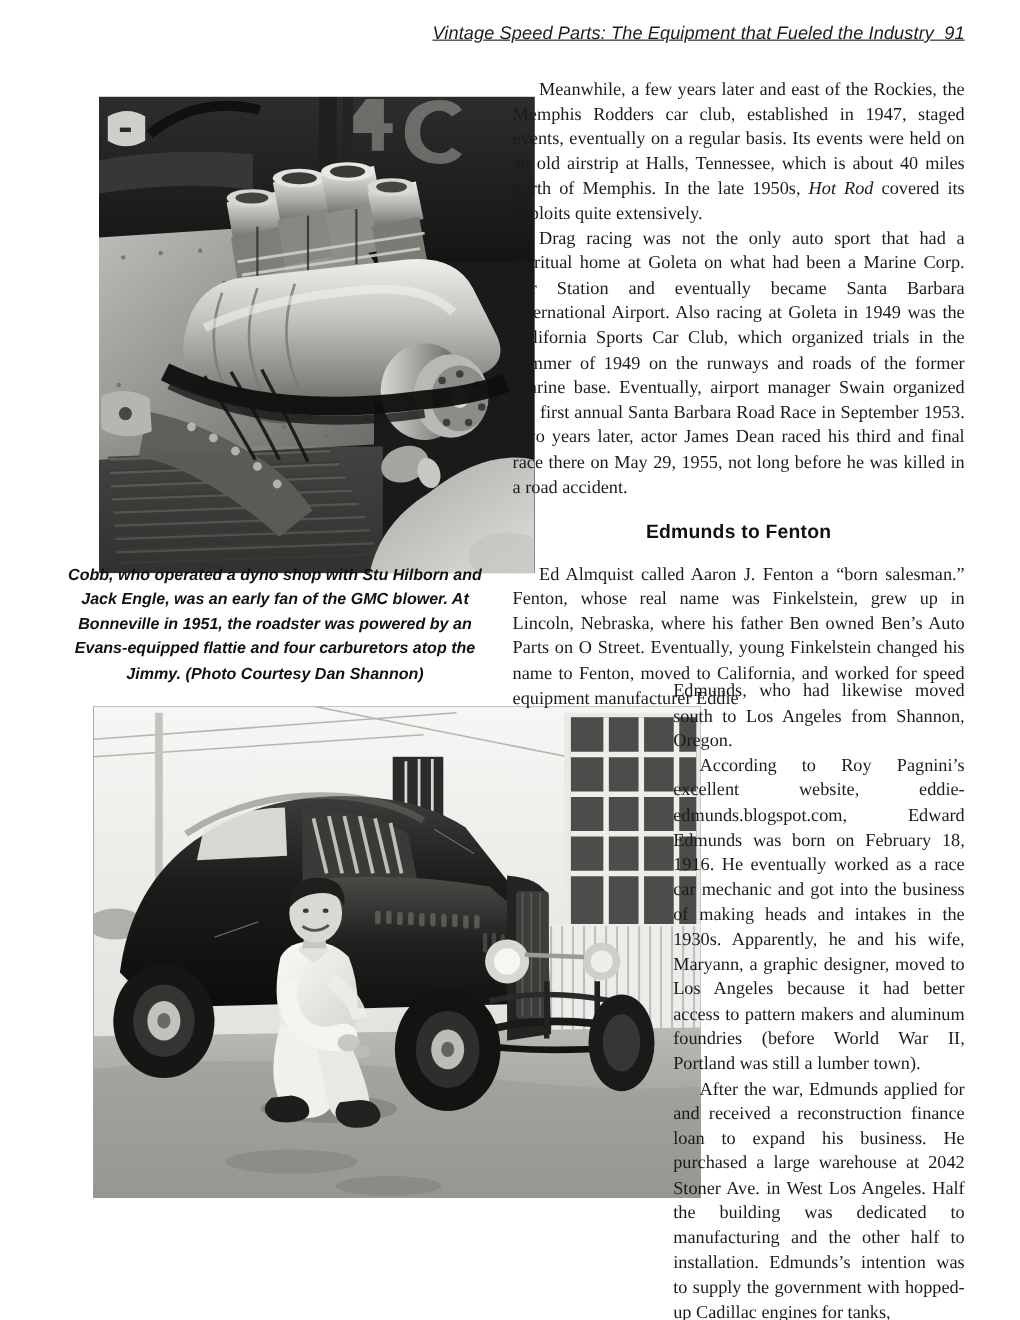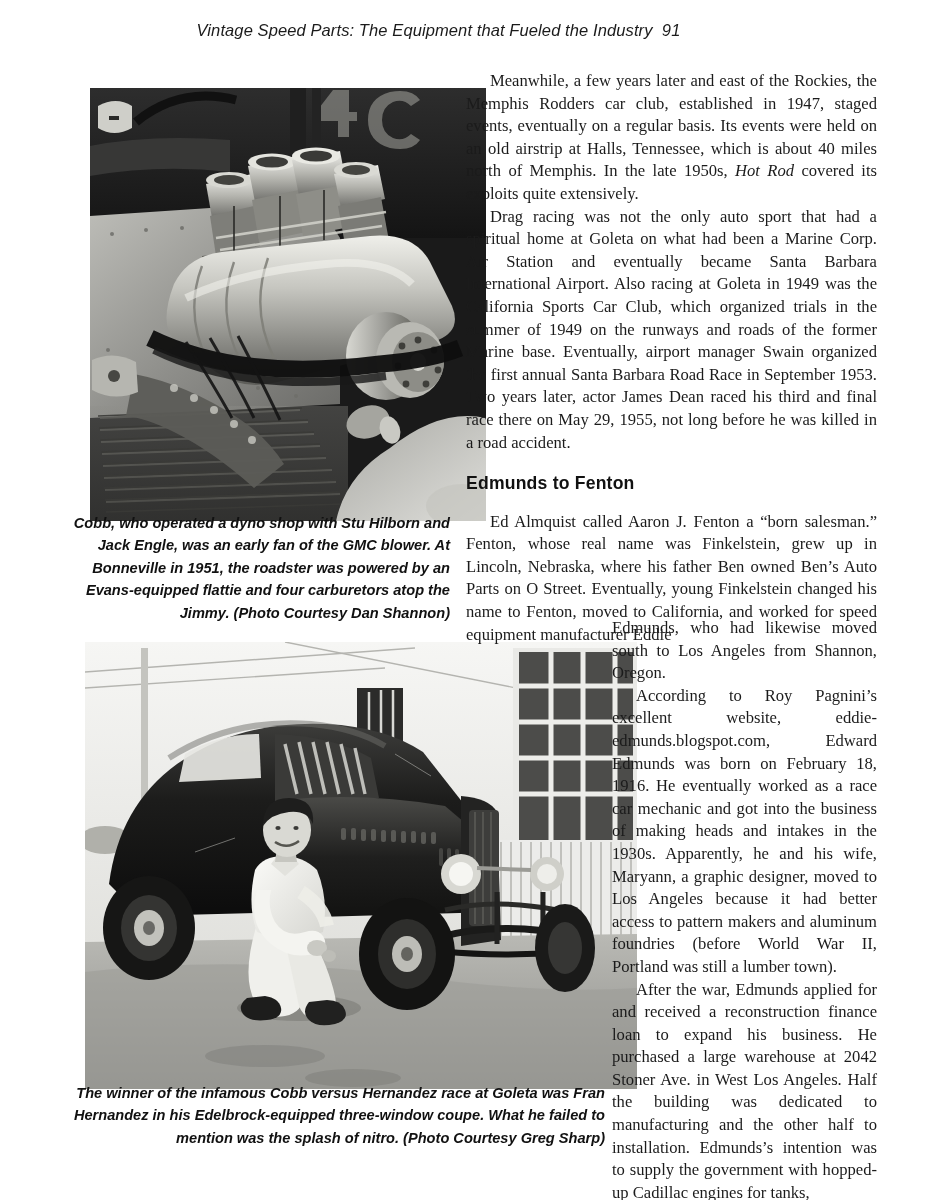--- a/index.html
+++ b/index.html
@@ -15,27 +15,28 @@
     font-family: "Liberation Serif", "DejaVu Serif", serif;
     color: #1b1b1b;
   }
 
   
   .running-head {
     position: absolute;
     top: 21px;
     left: 0;
     width: 877px;
-    text-align: center;
+    text-align: right;
     font-family: "Liberation Sans", "DejaVu Sans", sans-serif;
     font-style: italic;
     font-size: 16.5px;
     letter-spacing: 0.1px;
     color: #1b1b1b;
     white-space: pre;
+    text-decoration: underline;
   }
 
   
   .page-body {
     position: absolute;
     top: 70px;
     left: 0;
     width: 927px;
     height: 1120px;
   }
@@ -57,21 +58,21 @@
   .fig-bottom { left: 45px; top: 556px; width: 552px; height: 447px; }
 
   .caption {
     position: absolute;
     font-family: "Liberation Sans", "DejaVu Sans", sans-serif;
     font-style: italic;
     font-weight: bold;
     font-size: 14.6px;
     line-height: 22.4px;
     color: #111;
-    text-align: right;
+    text-align: center;
   }
   .cap-top { left: 50px; top: 442px; width: 400px; }
   .cap-bottom { left: 49px; top: 1012px; width: 556px; }
 
   
   .col-right {
     position: absolute;
     left: 466px;
     top: 0px;
     width: 411px;
@@ -95,20 +96,21 @@
 
   p.body-par {
     margin: 0;
     text-indent: 24px;
     text-align: justify;
   }
   p.body-par:last-child { text-align: justify; }
 
   .section-head {
     margin: 18px 0 16px 0;
+    text-align: center;
     font-family: "Liberation Sans", "DejaVu Sans", sans-serif;
     font-weight: bold;
     font-size: 17.6px;
     letter-spacing: 0.2px;
     color: #111;
   }
 
   .last-line-natural { text-align: justify; }
 
   i, em { font-style: italic; font-family: Liberation Serif, serif; }
@@ -508,21 +510,20 @@
         </g>
 
         <g stroke="#cacac5" stroke-width="1" opacity="0.5">
           <line x1="110" y1="210" x2="150" y2="196"></line>
           <line x1="310" y1="112" x2="346" y2="134"></line>
         </g>
       </svg>
     </div>
   </figure>
 
-  <div class="caption cap-bottom">The winner of the infamous Cobb versus Hernandez race at Goleta was Fran Hernandez in his Edelbrock-equipped three-window coupe. What he failed to mention was the splash of nitro. (Photo Courtesy Greg Sharp)</div>
 
   <div class="col-right">
     <p class="body-par"><span>Meanwhile, a few years later and east of the Rockies, the Memphis Rodders car club, established in 1947, staged events, eventually on a regular basis. Its events were held on an old airstrip at Halls, Tennessee, which is about 40 miles north of Memphis. In the late 1950s, </span><i>Hot Rod</i><span> covered its exploits quite extensively.</span></p>
 
     <p class="body-par">Drag racing was not the only auto sport that had a spiritual home at Goleta on what had been a Marine Corp. Air Station and eventually became Santa Barbara International Airport. Also racing at Goleta in 1949 was the California Sports Car Club, which organized trials in the summer of 1949 on the runways and roads of the former Marine base. Eventually, airport manager Swain organized the first annual Santa Barbara Road Race in September 1953. Two years later, actor James Dean raced his third and final race there on May 29, 1955, not long before he was killed in a road accident.</p>
 
     <h2 class="section-head">Edmunds to Fenton</h2>
 
     <p class="body-par last-line-natural">Ed Almquist called Aaron J. Fenton a “born salesman.” Fenton, whose real name was Finkelstein, grew up in Lincoln, Nebraska, where his father Ben owned Ben’s Auto Parts on O Street. Eventually, young Finkelstein changed his name to Fenton, moved to California, and worked for speed equipment manufacturer Eddie</p>
   </div>

